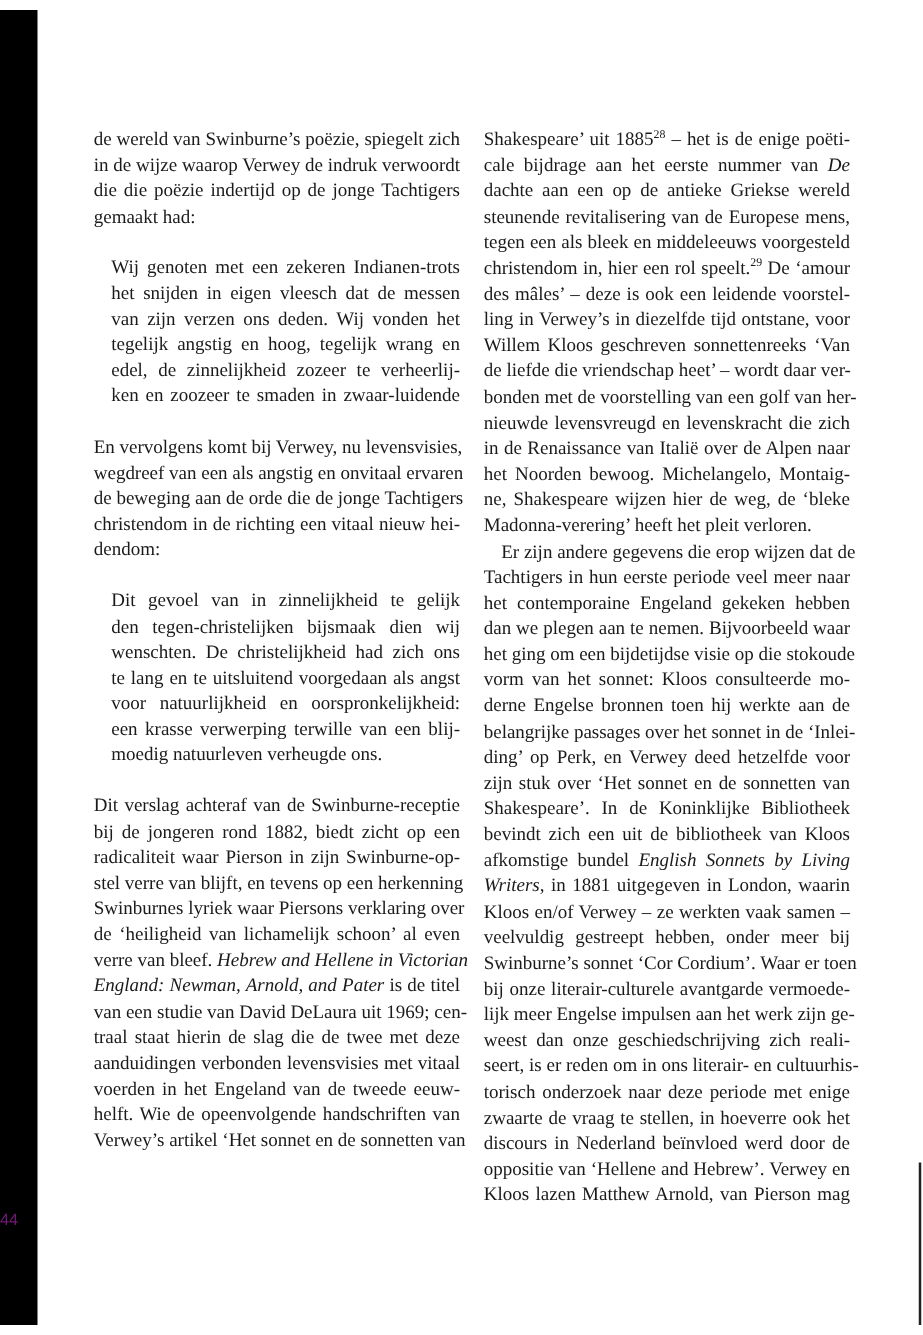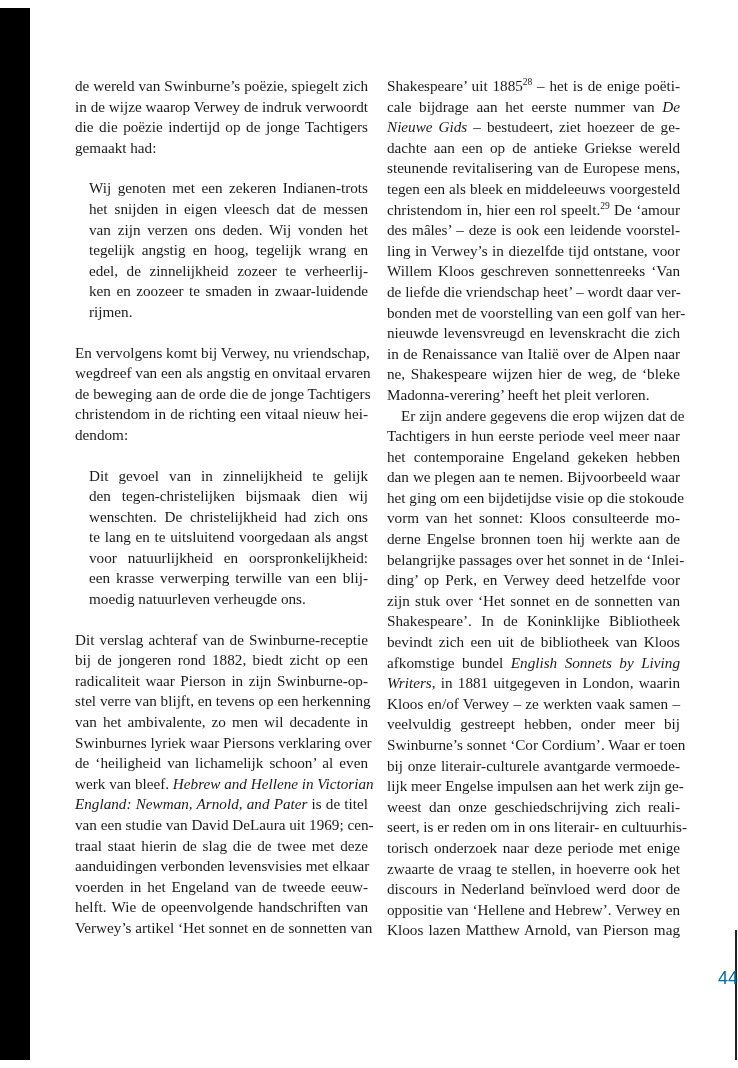--- a/index.html
+++ b/index.html
@@ -26,21 +26,21 @@
     .scan-edge-right {
       position: absolute;
       left: 735px;
       top: 930px;
       width: 2px;
       height: 130px;
       background: #222222;
     }
     .column {
       position: absolute;
-      top: 76px;
+      top: 102px;
       width: 293px;
       font-size: 15.2px;
       line-height: 20.6px;
       text-align: justify;
       hyphens: manual;
     }
     .col-left { left: 75px; }
     .col-right { left: 387px; }
     .para { margin: 0; }
     .quote {
@@ -62,24 +62,24 @@
       line-height: 0;
       vertical-align: 6px;
       margin-top: 25px;
     }
     em { }
     .page-number {
       position: absolute;
       left: 0;
       width: 738px;
       top: 968px;
-      text-align: right;
+      text-align: left;
       font-family: "Liberation Sans", "DejaVu Sans", sans-serif;
-      font-size: 18px;
-      color: #0369a1;
+      font-size: 13px;
+      color: #701a75;
     }
   </style>
 </head>
 <body>
 
 <div class="scan-edge-left"></div>
 <div class="scan-edge-right"></div>
 
 <div class="column col-left">
   <div class="para">
@@ -89,25 +89,24 @@
     <span class="line last">gemaakt had:</span>
   </div>
 
   <div class="quote">
     <span class="line">Wij genoten met een zekeren Indianen-trots</span>
     <span class="line">het snijden in eigen vleesch dat de messen</span>
     <span class="line">van zijn verzen ons deden. Wij vonden het</span>
     <span class="line">tegelijk angstig en hoog, tegelijk wrang en</span>
     <span class="line">edel, de zinnelijkheid zozeer te verheerlij-</span>
     <span class="line">ken en zoozeer te smaden in zwaar-luidende</span>
-    <span class="line last">rijmen.</span>
   </div>
 
   <div class="para">
-    <span class="line">En vervolgens komt bij Verwey, nu vriendschap,</span>
+    <span class="line">En vervolgens komt bij Verwey, nu levensvisies,</span>
     <span class="line">wegdreef van een als angstig en onvitaal ervaren</span>
     <span class="line">de beweging aan de orde die de jonge Tachtigers</span>
     <span class="line">christendom in de richting een vitaal nieuw hei-</span>
     <span class="line last">dendom:</span>
   </div>
 
   <div class="quote">
     <span class="line">Dit gevoel van in zinnelijkheid te gelijk</span>
     <span class="line">den tegen-christelijken bijsmaak dien wij</span>
     <span class="line">wenschten. De christelijkheid had zich ons</span>
@@ -115,50 +114,49 @@
     <span class="line">voor natuurlijkheid en oorspronkelijkheid:</span>
     <span class="line">een krasse verwerping terwille van een blij-</span>
     <span class="line last">moedig natuurleven verheugde ons.</span>
   </div>
 
   <div class="para">
     <span class="line">Dit verslag achteraf van de Swinburne-receptie</span>
     <span class="line">bij de jongeren rond 1882, biedt zicht op een</span>
     <span class="line">radicaliteit waar Pierson in zijn Swinburne-op-</span>
     <span class="line">stel verre van blijft, en tevens op een herkenning</span>
-    <span class="line">van het ambivalente, zo men wil decadente in</span>
     <span class="line">Swinburnes lyriek waar Piersons verklaring over</span>
     <span class="line">de ‘heiligheid van lichamelijk schoon’ al even</span>
-    <span class="line"><span>werk van bleef. </span><em>Hebrew and Hellene in Victorian</em></span>
+    <span class="line"><span>verre van bleef. </span><em>Hebrew and Hellene in Victorian</em></span>
     <span class="line"><em>England: Newman, Arnold, and Pater</em><span> is de titel</span></span>
     <span class="line">van een studie van David DeLaura uit 1969; cen-</span>
     <span class="line">traal staat hierin de slag die de twee met deze</span>
-    <span class="line">aanduidingen verbonden levensvisies met elkaar</span>
+    <span class="line">aanduidingen verbonden levensvisies met vitaal</span>
     <span class="line">voerden in het Engeland van de tweede eeuw-</span>
     <span class="line">helft. Wie de opeenvolgende handschriften van</span>
     <span class="line">Verwey’s artikel ‘Het sonnet en de sonnetten van</span>
   </div>
 </div>
 
 <div class="column col-right">
   <div class="para">
     <span class="line"><span>Shakespeare’ uit 1885</span><sup>28</sup><span> – het is de enige poëti-</span></span>
     <span class="line"><span>cale bijdrage aan het eerste nummer van </span><em>De</em></span>
-    <span class="line"><em>Nieuwe Gids</em><span> – bestudeert, ziet hoezeer de ge-</span></span>
     <span class="line">dachte aan een op de antieke Griekse wereld</span>
     <span class="line">steunende revitalisering van de Europese mens,</span>
     <span class="line">tegen een als bleek en middeleeuws voorgesteld</span>
     <span class="line"><span>christendom in, hier een rol speelt.</span><sup>29</sup><span> De ‘amour</span></span>
     <span class="line">des mâles’ – deze is ook een leidende voorstel-</span>
     <span class="line">ling in Verwey’s in diezelfde tijd ontstane, voor</span>
     <span class="line">Willem Kloos geschreven sonnettenreeks ‘Van</span>
     <span class="line">de liefde die vriendschap heet’ – wordt daar ver-</span>
     <span class="line">bonden met de voorstelling van een golf van her-</span>
     <span class="line">nieuwde levensvreugd en levenskracht die zich</span>
     <span class="line">in de Renaissance van Italië over de Alpen naar</span>
+    <span class="line">het Noorden bewoog. Michelangelo, Montaig-</span>
     <span class="line">ne, Shakespeare wijzen hier de weg, de ‘bleke</span>
     <span class="line last">Madonna-verering’ heeft het pleit verloren.</span>
   </div>
 
   <div class="para">
     <span class="line" style="text-indent:14px">Er zijn andere gegevens die erop wijzen dat de</span>
     <span class="line">Tachtigers in hun eerste periode veel meer naar</span>
     <span class="line">het contemporaine Engeland gekeken hebben</span>
     <span class="line">dan we plegen aan te nemen. Bijvoorbeeld waar</span>
     <span class="line">het ging om een bijdetijdse visie op die stokoude</span>

